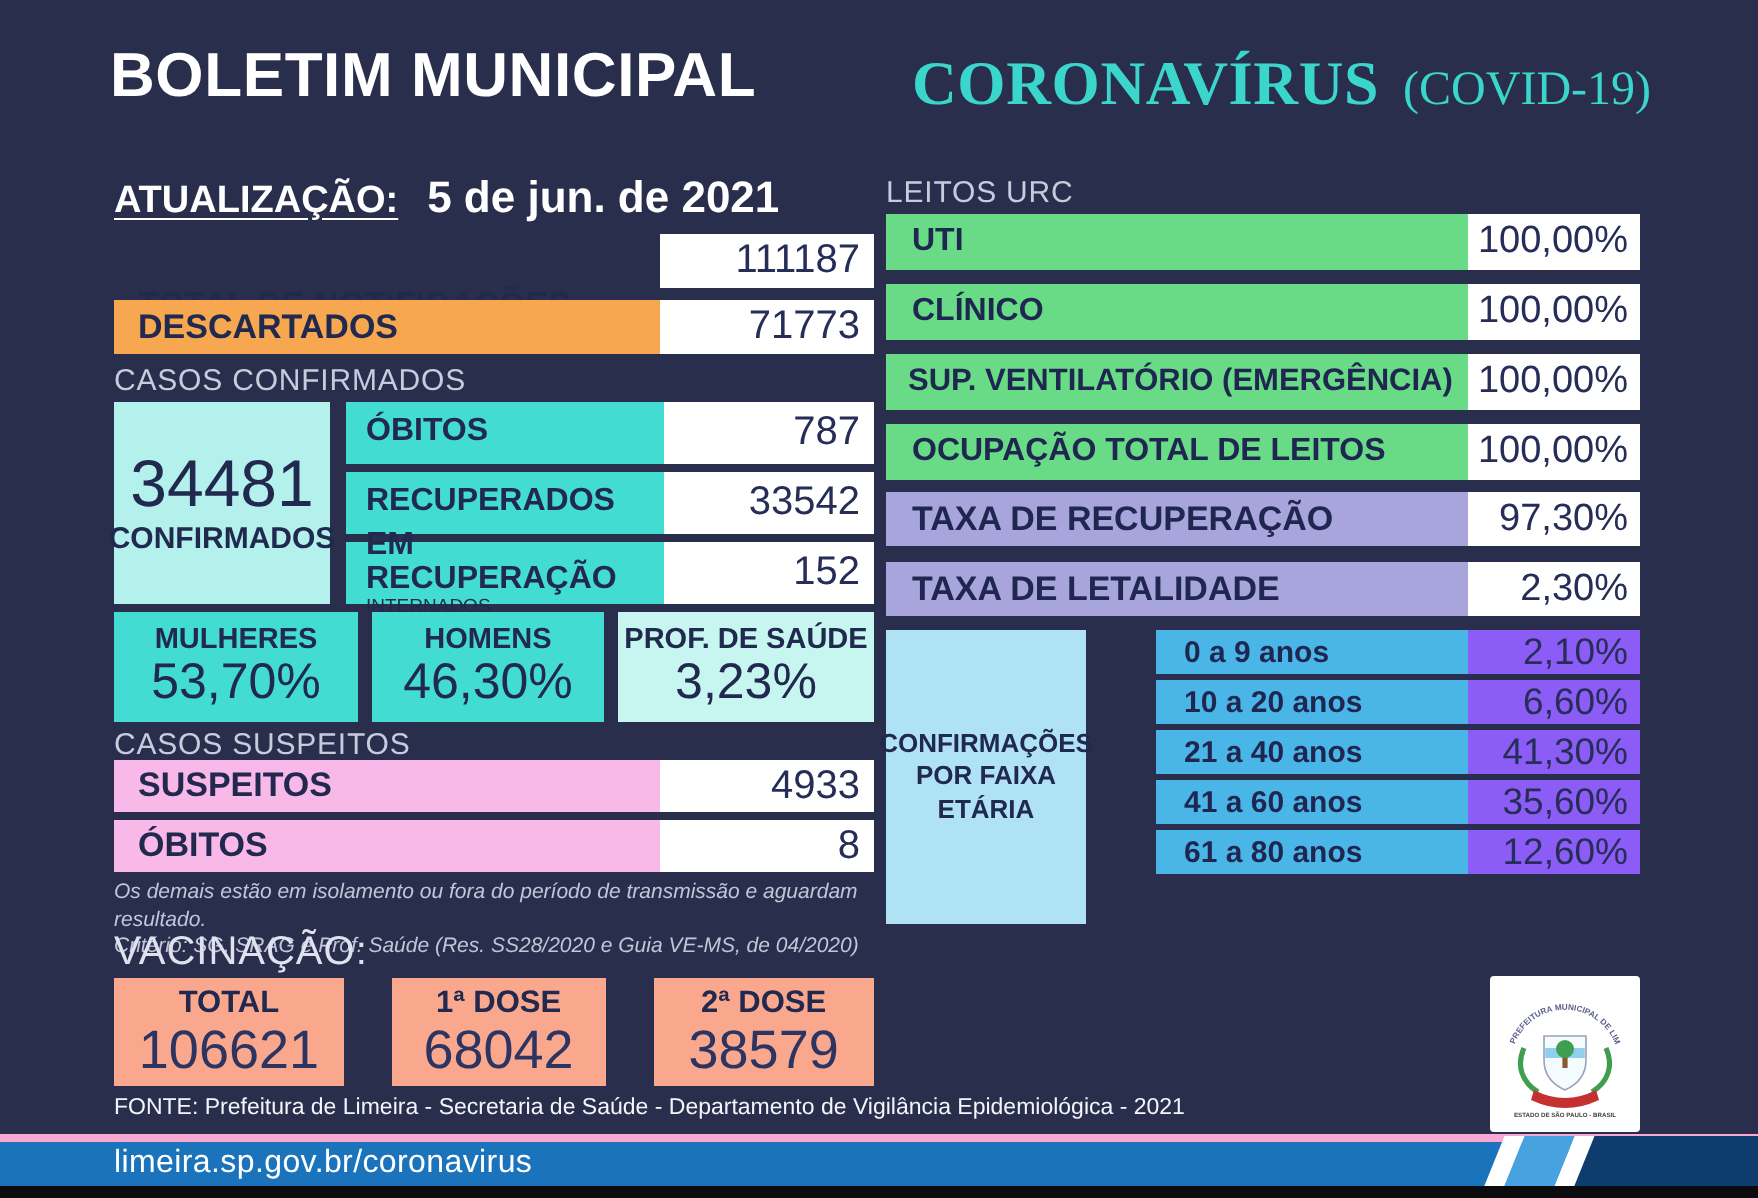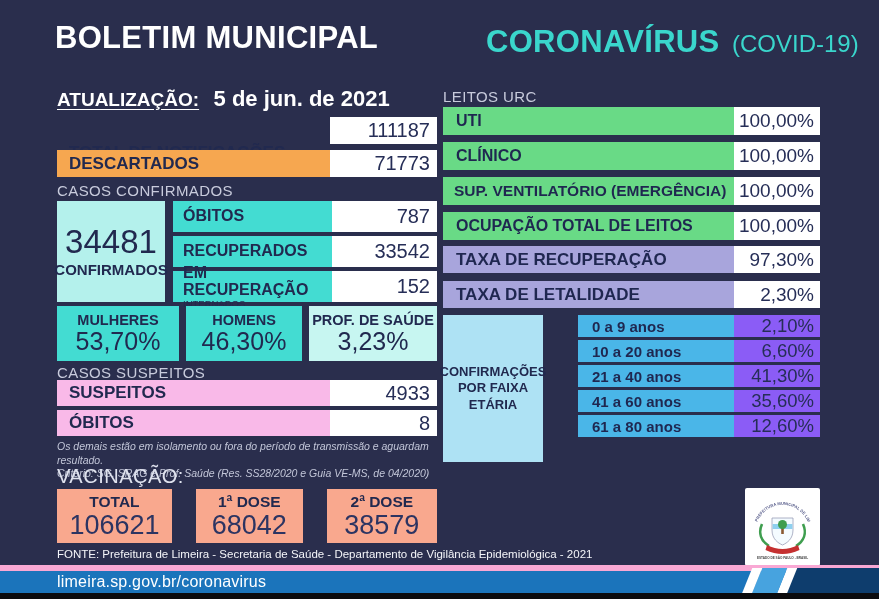--- a/index.html
+++ b/index.html
@@ -1,21 +1,21 @@
 <!DOCTYPE html>
 <html><head>
 <meta charset="utf-8">
 <style>
   html,body{margin:0;padding:0;background:#111;}
   #frame{position:relative;width:879px;height:599px;background:#2a2e4d;overflow:hidden;
          font-family:"Liberation Sans",sans-serif;-webkit-font-smoothing:antialiased;}
   .abs{position:absolute;}
   
   #page-title{left:55px;top:20px;font-size:31px;font-weight:800;color:#ffffff;letter-spacing:.3px;}
-  #brand{left:486px;top:24px;white-space:nowrap;}
+  #brand{left:456px;top:24px;white-space:nowrap;font-family:Liberation Serif, serif;}
   #brand .name{font-size:31px;font-weight:800;color:#3ad6cc;letter-spacing:.3px;}
   #brand .suffix{font-size:24px;font-weight:400;color:#3ad6cc;margin-left:8px;}
   #update{left:57px;top:86px;color:#fff;white-space:nowrap;}
   #update .u-label{font-size:19px;font-weight:700;text-decoration:underline;text-underline-offset:3px;}
   #update .u-date{font-size:22px;font-weight:600;margin-left:10px;}
   
   .bar{display:flex;left:57px;width:380px;height:27px;}
   .bar .lbl{flex:1;display:flex;align-items:center;padding-left:12px;font-weight:700;font-size:17px;color:#21294f;}
   .bar .val{width:100px;background:#fff;display:flex;align-items:center;justify-content:flex-end;
             padding-right:7px;font-size:20px;font-weight:400;color:#262e57;}
@@ -58,21 +58,21 @@
   #age-head span{font-size:13px;font-weight:700;color:#21294f;line-height:1.25;}
   #age-rows{flex:1;display:flex;flex-direction:column;gap:3px;}
   .arow{display:flex;height:22px;padding-left:29px;}
   .arow .lbl{flex:1;background:#4ab6e8;display:flex;align-items:center;padding-left:14px;
              font-size:15px;font-weight:700;color:#1f2750;}
   .arow .val{width:80px;background:#8b5cf6;display:flex;align-items:center;justify-content:flex-end;
              padding-right:6px;font-size:18.5px;color:#262e57;}
   
   #logo-box{left:745px;top:488px;width:75px;height:78px;background:#fff;border-radius:2px;}
   
-  #footer-bar{left:0;bottom:6px;width:879px;height:22px;background:#1b74bb;border-top:6px solid #f9a8d4;}
+  #footer-bar{left:0;bottom:6px;width:879px;height:22px;background:#1b74bb;border-top:4px solid #f9a8d4;}
   #footer-url{position:absolute;left:57px;top:2px;font-size:16px;font-weight:500;color:#fff;letter-spacing:.2px;}
   .stripe{position:absolute;top:-3px;bottom:-1px;transform:skewX(-22deg);}
   #seg-dark{right:-14px;width:104px;background:#0e3d6d;}
   #gap2{right:87px;width:10px;background:#fff;}
   #seg-light{right:97px;width:25px;background:#47a3df;}
   #gap1{right:122px;width:10px;background:#fff;}
   #bottom-black{left:0;bottom:0;width:879px;height:6px;background:#0b0b0e;}
 </style>
 </head>
 <body>

